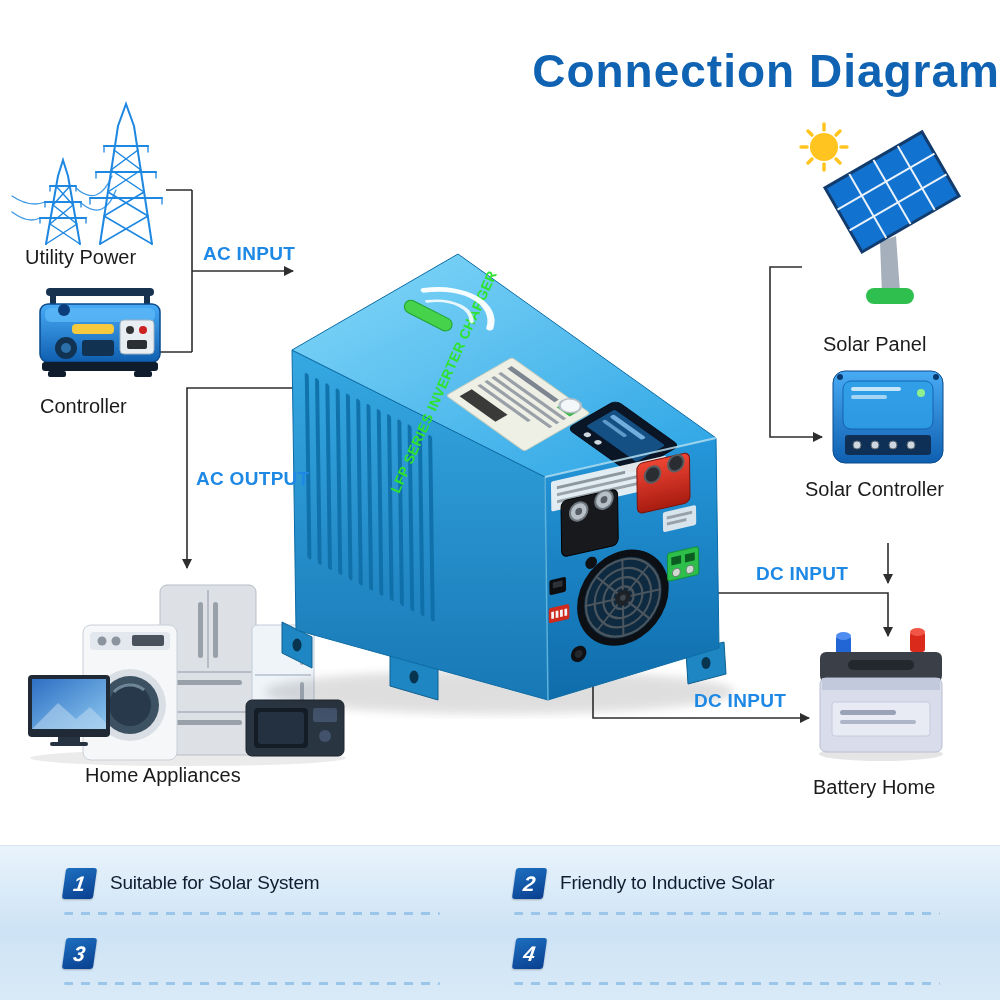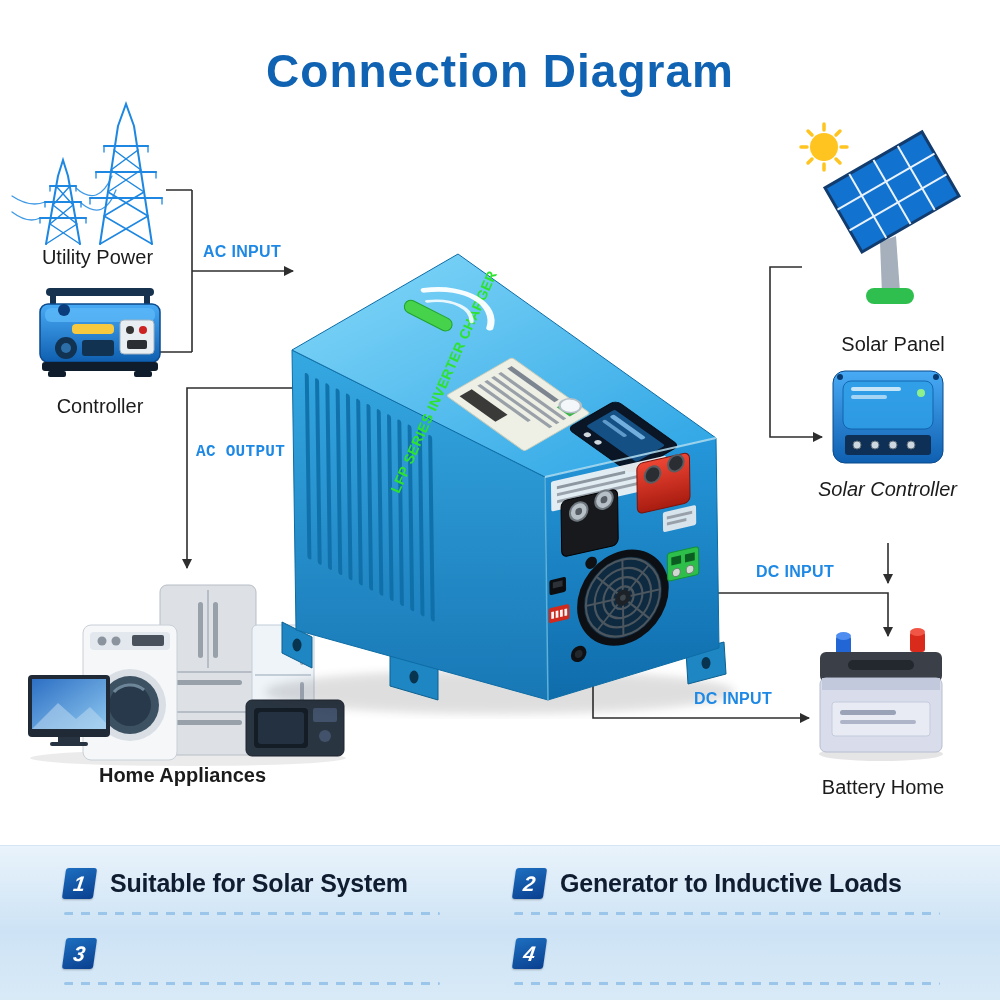--- a/index.html
+++ b/index.html
@@ -1,33 +1,33 @@
 <!DOCTYPE html>
 <html><head>
 <meta charset="utf-8">
 <style>
   html,body{margin:0;padding:0;background:#fff;}
   .stage{position:relative;width:1000px;height:1000px;background:#ffffff;overflow:hidden;
          font-family:"Liberation Sans",sans-serif;}
-  .title{position:absolute;top:44px;left:0;width:100%;margin:0;text-align:center;
+  .title{position:absolute;top:44px;left:0;width:100%;margin:0;text-align:right;
          font-size:46px;font-weight:bold;color:#1063b2;letter-spacing:1px;}
   .canvas{position:absolute;left:0;top:0;}
-  .node-label{position:absolute;font-size:20px;color:#1b1b1b;text-align:center;white-space:nowrap;}
-  .wire-label{position:absolute;font-size:16px;font-weight:bold;color:#1e88e5;
+  .node-label{position:absolute;font-size:20px;color:#1b1b1b;text-align:left;white-space:nowrap;}
+  .wire-label{position:absolute;font-size:19px;font-weight:bold;color:#1e88e5;
               letter-spacing:0.3px;white-space:nowrap;}
   .features{position:absolute;left:0;top:845px;width:1000px;height:155px;
             background:linear-gradient(180deg,#e9f3fb 0%,#cde3f5 55%,#d9eaf7 100%);
             border-top:1px solid #d4e6f6;}
   .feature{position:absolute;display:flex;align-items:center;gap:15px;height:34px;}
   .badge{display:inline-flex;align-items:center;justify-content:center;flex:0 0 auto;
          width:31px;height:31px;border-radius:3px;
          background:linear-gradient(160deg,#1d6fc0,#0a3f8f);
          transform:skewX(-8deg);box-shadow:0 1px 2px rgba(0,0,0,0.25);}
   .badge-num{font-size:21px;font-weight:bold;font-style:italic;color:#fff;}
-  .feature-label{font-size:25px;font-weight:700;color:#101c30;letter-spacing:-0.2px;white-space:nowrap;}
+  .feature-label{font-size:19px;font-weight:400;color:#101c30;letter-spacing:-0.2px;white-space:nowrap;}
   .dash{position:absolute;height:3px;border-radius:2px;
         background:repeating-linear-gradient(90deg,#9cc6e9 0 9px,transparent 9px 17px);}
 </style>
 </head>
 <body>
 
 <div class="stage">
 
   <h1 class="title">Connection Diagram</h1>
 
@@ -327,42 +327,42 @@
         <circle cx="32" cy="184" r="4" fill="#23282d"></circle>
       </g>
 
       <line x1="545" y1="477" x2="548" y2="700" stroke="#7fd0f2" stroke-width="1.5" opacity="0.7"></line>
       <line x1="545" y1="477" x2="716" y2="438" stroke="#bfe9fb" stroke-width="2" opacity="0.8"></line>
     </g>
   </svg>
 
   <div class="node-label" style="left:25px;top:246px;width:145px;">Utility Power</div>
   <div class="node-label" style="left:40px;top:395px;width:120px;">Controller</div>
-  <div class="node-label" style="left:85px;top:764px;width:195px;font-weight:bold;">Home Appliances</div>
+  <div class="node-label" style="left:85px;top:764px;width:195px;">Home Appliances</div>
   <div class="node-label" style="left:823px;top:312px;width:140px;margin-top:21px;">Solar Panel</div>
-  <div class="node-label" style="left:805px;top:478px;width:165px;font-style:italic;">Solar Controller</div>
+  <div class="node-label" style="left:805px;top:478px;width:165px;">Solar Controller</div>
   <div class="node-label" style="left:813px;top:776px;width:140px;">Battery Home</div>
 
   <div class="wire-label" style="left:203px;top:243px;">AC INPUT</div>
-  <div class="wire-label" style="left:196px;top:443px;font-family:Liberation Mono, monospace;">AC OUTPUT</div>
+  <div class="wire-label" style="left:196px;top:468px;">AC OUTPUT</div>
   <div class="wire-label" style="left:756px;top:563px;">DC INPUT</div>
   <div class="wire-label" style="left:694px;top:690px;">DC INPUT</div>
 
   <div class="features">
     <div class="feature" style="left:64px;top:20px;">
       <span class="badge">
           <span class="badge-num">1</span>
         </span>
       <span class="feature-label">Suitable for Solar System</span>
     </div>
     <div class="feature" style="left:514px;top:20px;">
       <span class="badge">
           <span class="badge-num">2</span>
         </span>
-      <span class="feature-label">Generator to Inductive Loads</span>
+      <span class="feature-label">Friendly to Inductive Solar</span>
     </div>
     <div class="feature" style="left:64px;top:90px;">
       <span class="badge">
           <span class="badge-num">3</span>
         </span>
     </div>
     <div class="feature" style="left:514px;top:90px;">
       <span class="badge">
           <span class="badge-num">4</span>
         </span>

